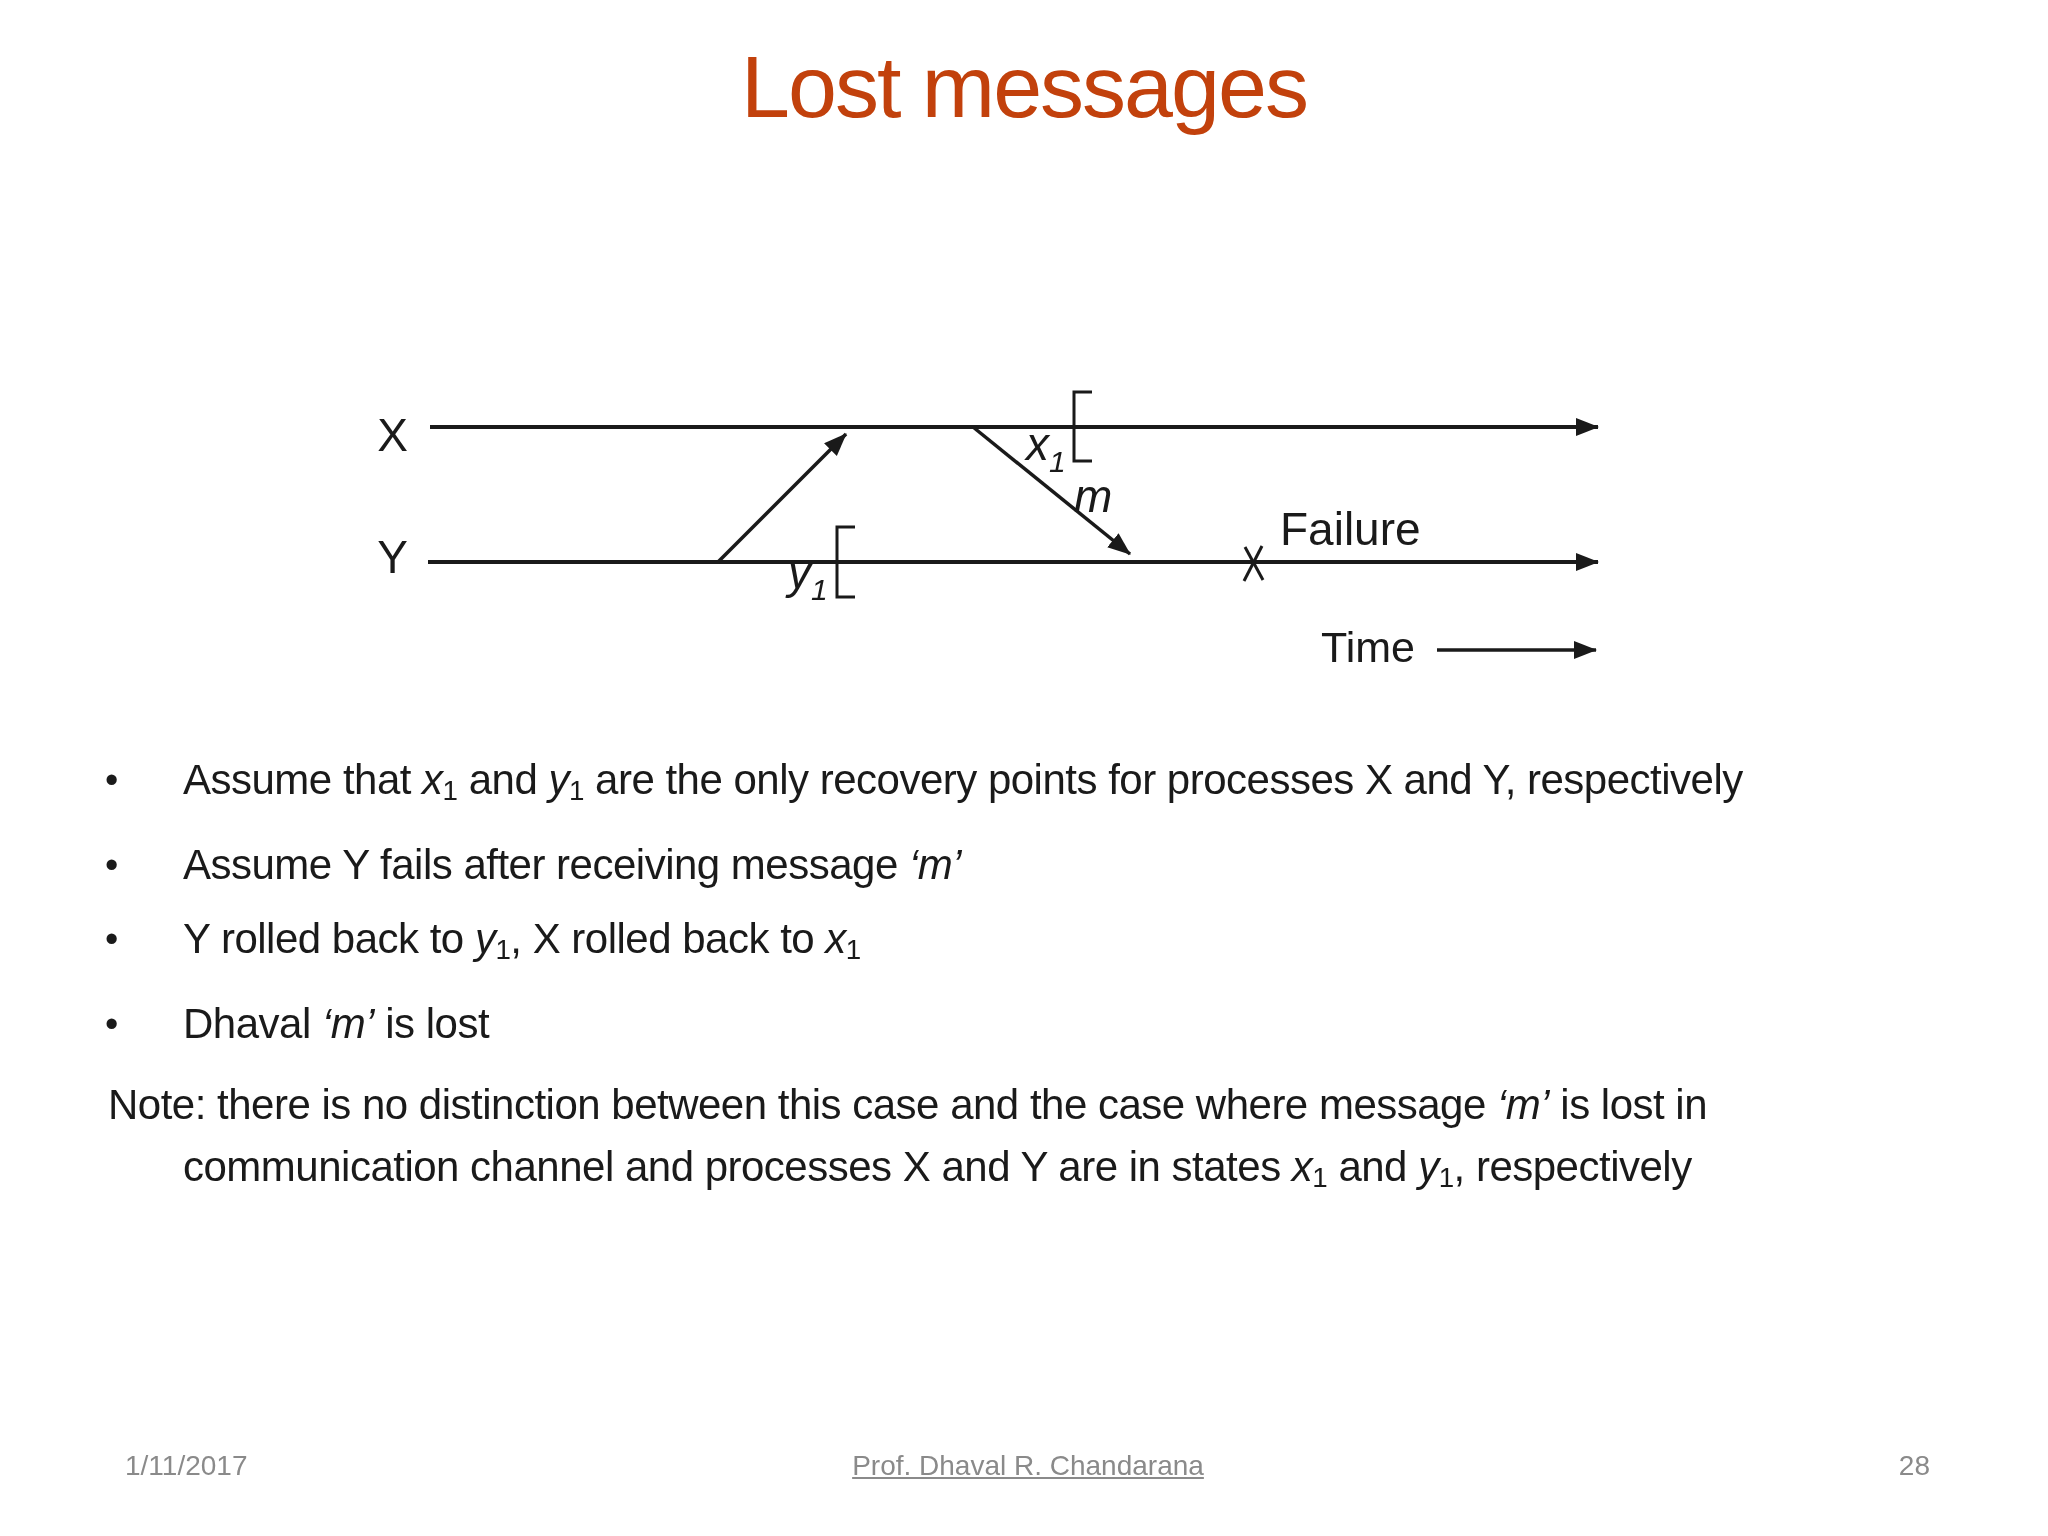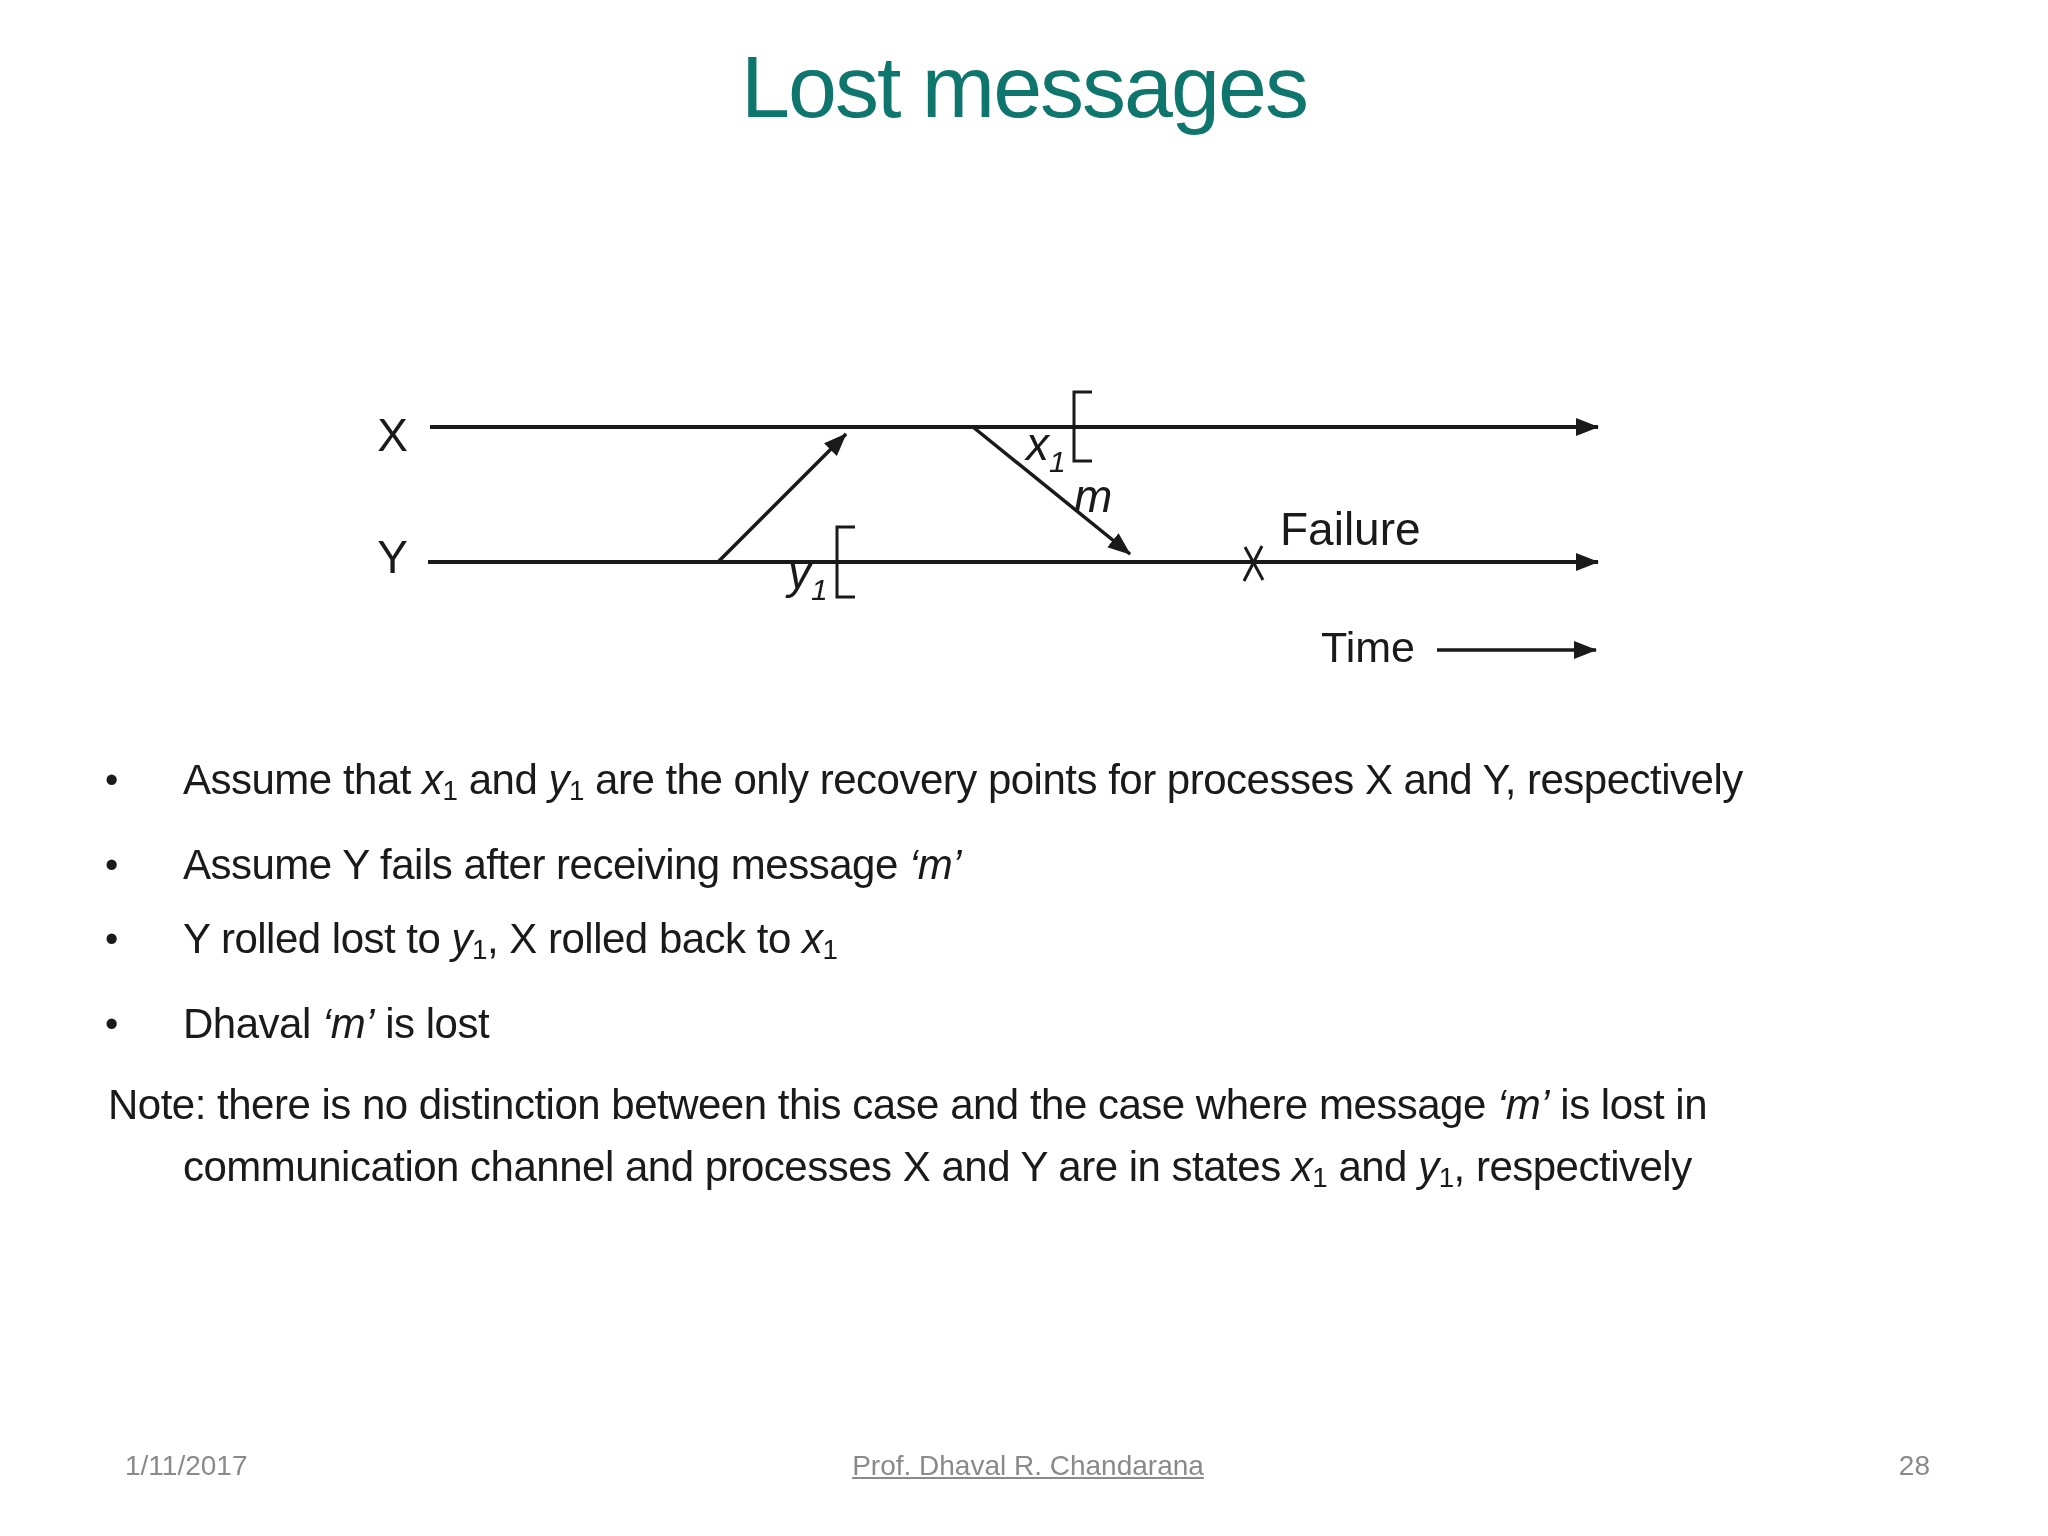--- a/index.html
+++ b/index.html
@@ -2,21 +2,21 @@
 <html><head>
 <meta charset="utf-8">
 <style>
   html,body { margin:0; padding:0; background:#ffffff; }
   .slide {
     position:relative; width:2048px; height:1536px; background:#ffffff;
     font-family:"Liberation Sans", sans-serif; color:#1a1a1a; overflow:hidden;
   }
   .title {
     position:absolute; top:36px; left:0; width:100%; text-align:center;
-    font-size:88px; letter-spacing:-2px; line-height:1.15; color:#0f766e;
+    font-size:88px; letter-spacing:-2px; line-height:1.15; color:#c2410c;
   }
   svg.diagram { position:absolute; left:0; top:0; width:2048px; height:780px; }
   svg .tl { stroke:#1a1a1a; stroke-width:4; fill:none; }
   svg .msg { stroke:#1a1a1a; stroke-width:3.5; fill:none; }
   svg .bracket { stroke:#1a1a1a; stroke-width:3; fill:none; }
   svg .cross { stroke:#1a1a1a; stroke-width:3; fill:none; }
   svg text { fill:#1a1a1a; font-family:"Liberation Sans", sans-serif; }
   svg .dlabel { font-size:46px; }
   svg .tlabel { font-size:43px; }
   .i { font-style:italic; }
@@ -86,21 +86,21 @@
     <li>
       <span class="dot">•</span>
       <span><span>Assume that </span><span class="i">x</span><span class="sub">1</span><span> and </span><span class="i">y</span><span class="sub">1</span><span> are the only recovery points for processes X and Y, respectively</span></span>
     </li>
     <li>
       <span class="dot">•</span>
       <span><span>Assume Y fails after receiving message </span><span class="i">‘m’</span></span>
     </li>
     <li>
       <span class="dot">•</span>
-      <span><span>Y rolled lost to </span><span class="i">y</span><span class="sub">1</span><span>, X rolled back to </span><span class="i">x</span><span class="sub">1</span></span>
+      <span><span>Y rolled back to </span><span class="i">y</span><span class="sub">1</span><span>, X rolled back to </span><span class="i">x</span><span class="sub">1</span></span>
     </li>
     <li>
       <span class="dot">•</span>
       <span><span>Dhaval </span><span class="i">‘m’</span><span> is lost</span></span>
     </li>
   </ul>
 
   <div class="note">
     <div class="line line1"><span>Note: there is no distinction between this case and the case where message </span><span class="i">‘m’</span><span> is lost in</span></div>
     <div class="line line2"><span>communication channel and processes X and Y are in states </span><span class="i">x</span><span class="sub">1</span><span> and </span><span class="i">y</span><span class="sub">1</span><span>, respectively</span></div>

